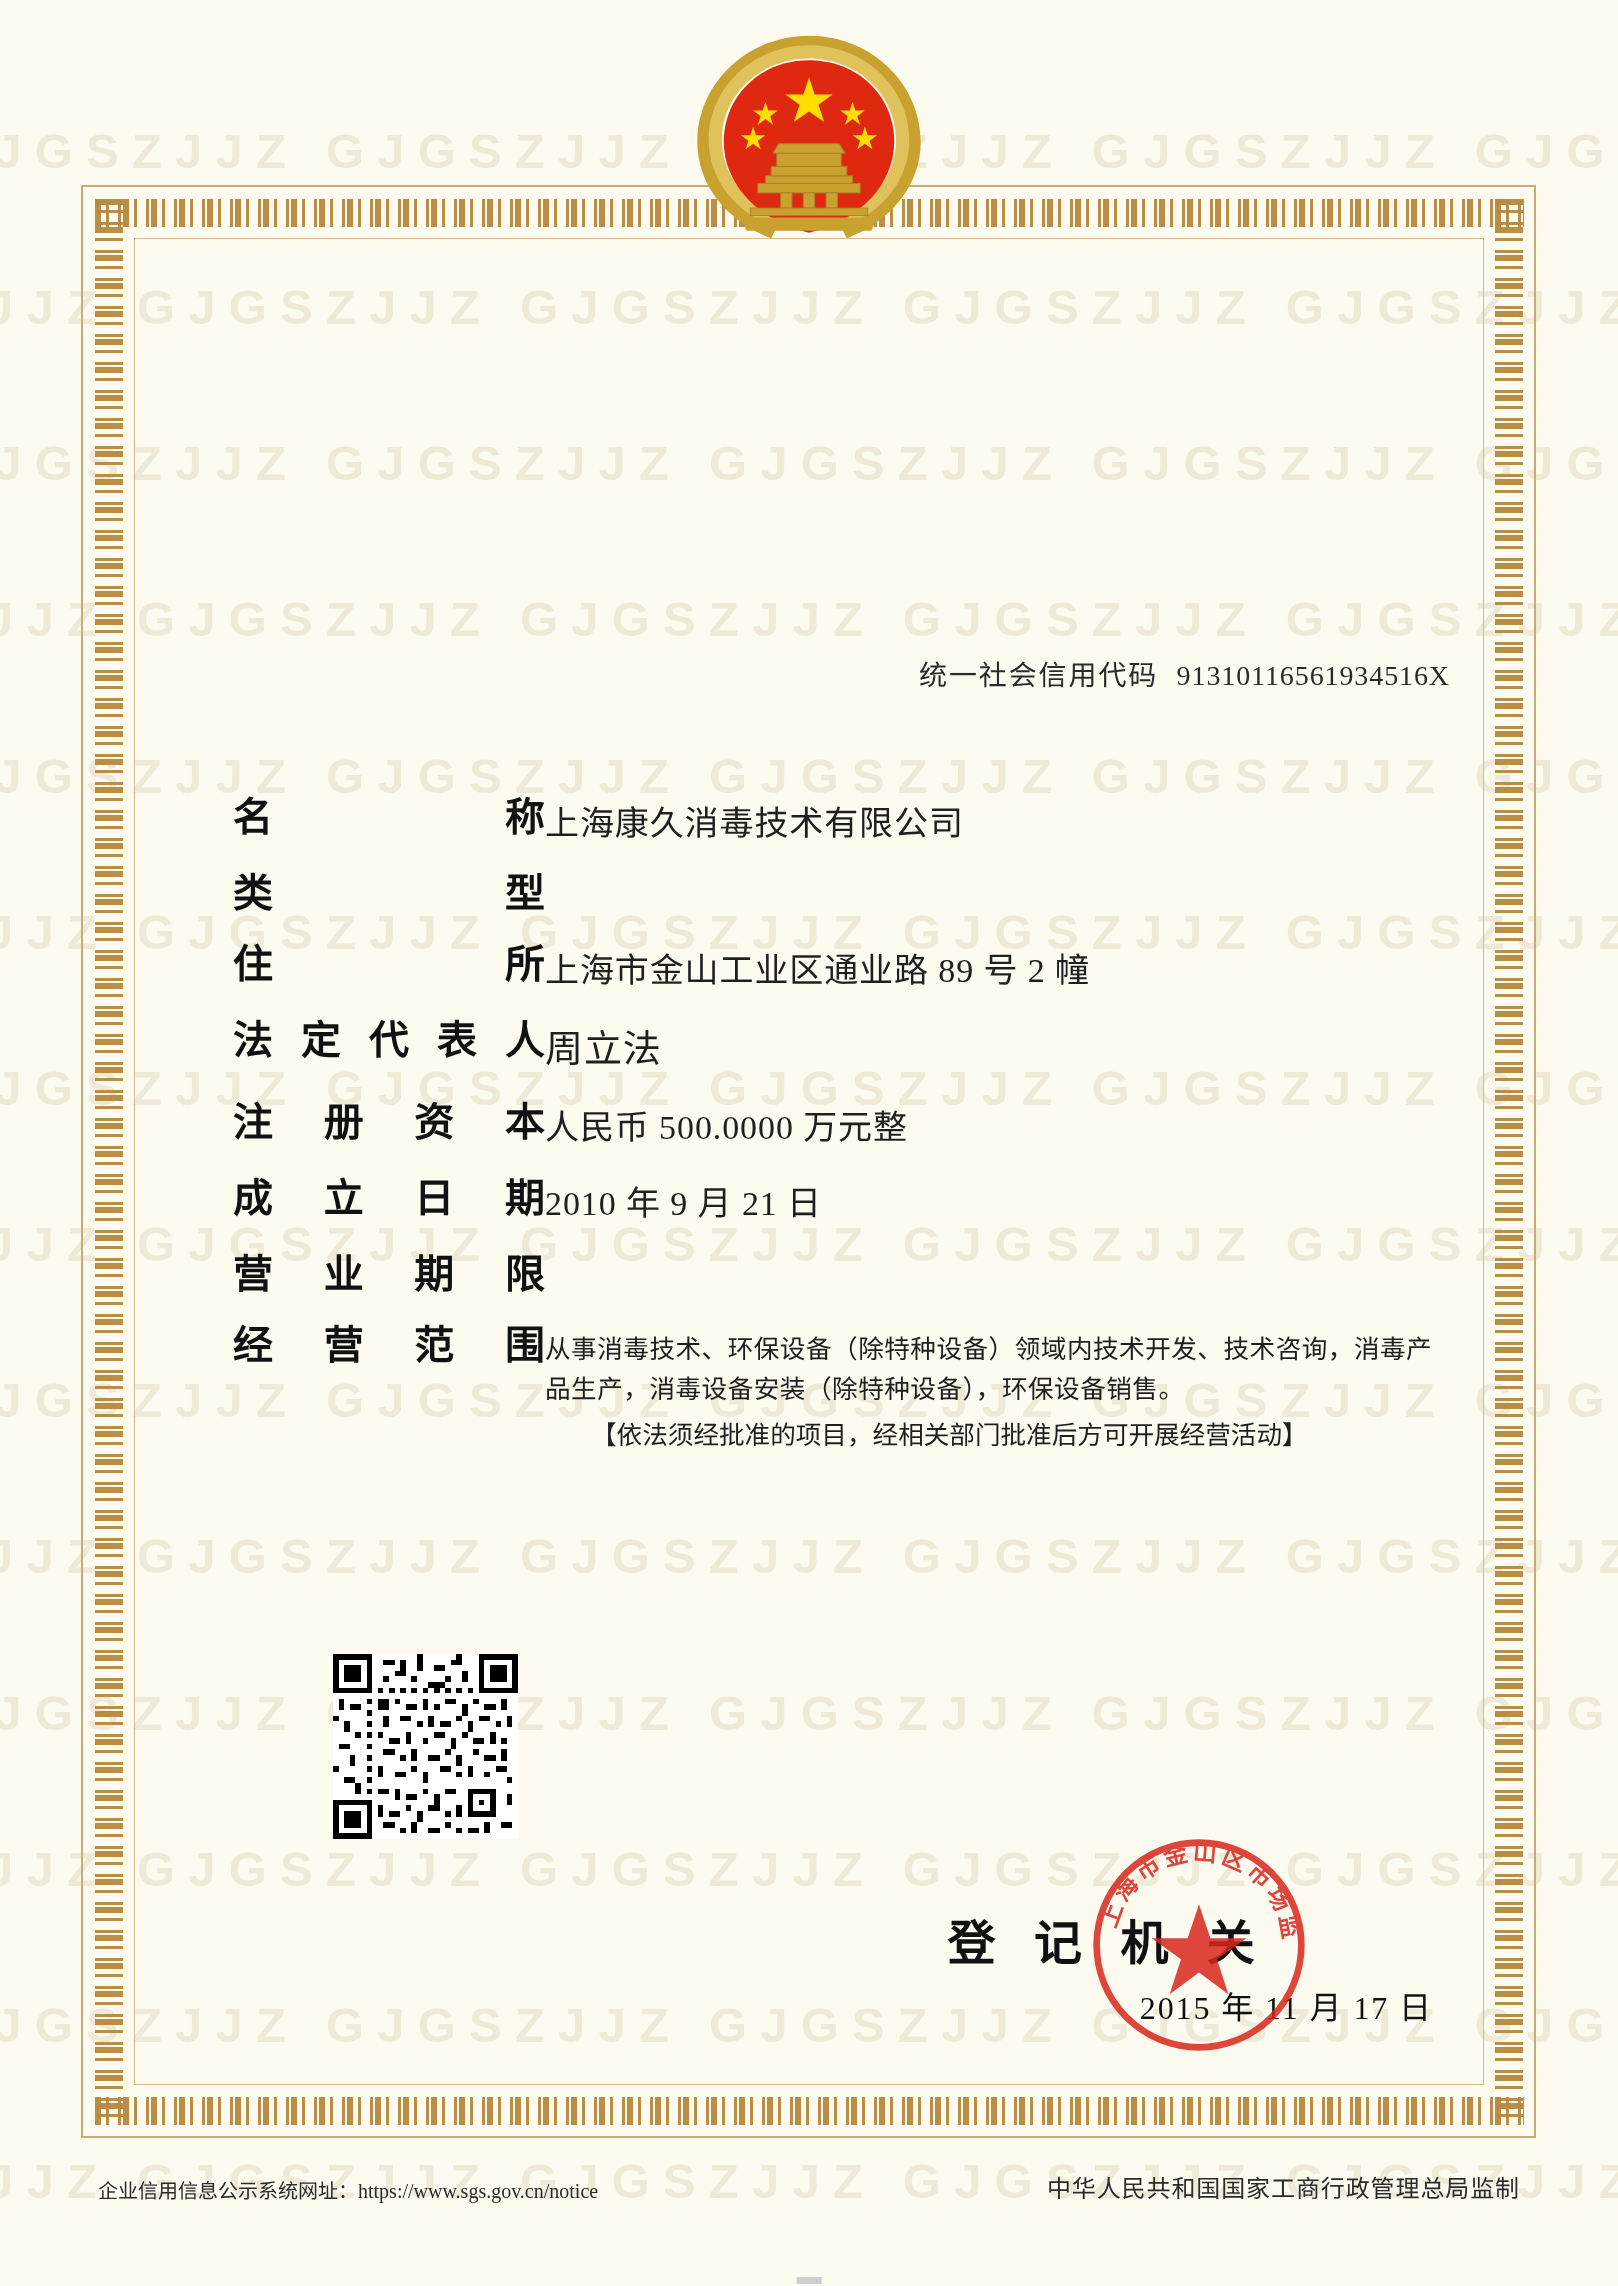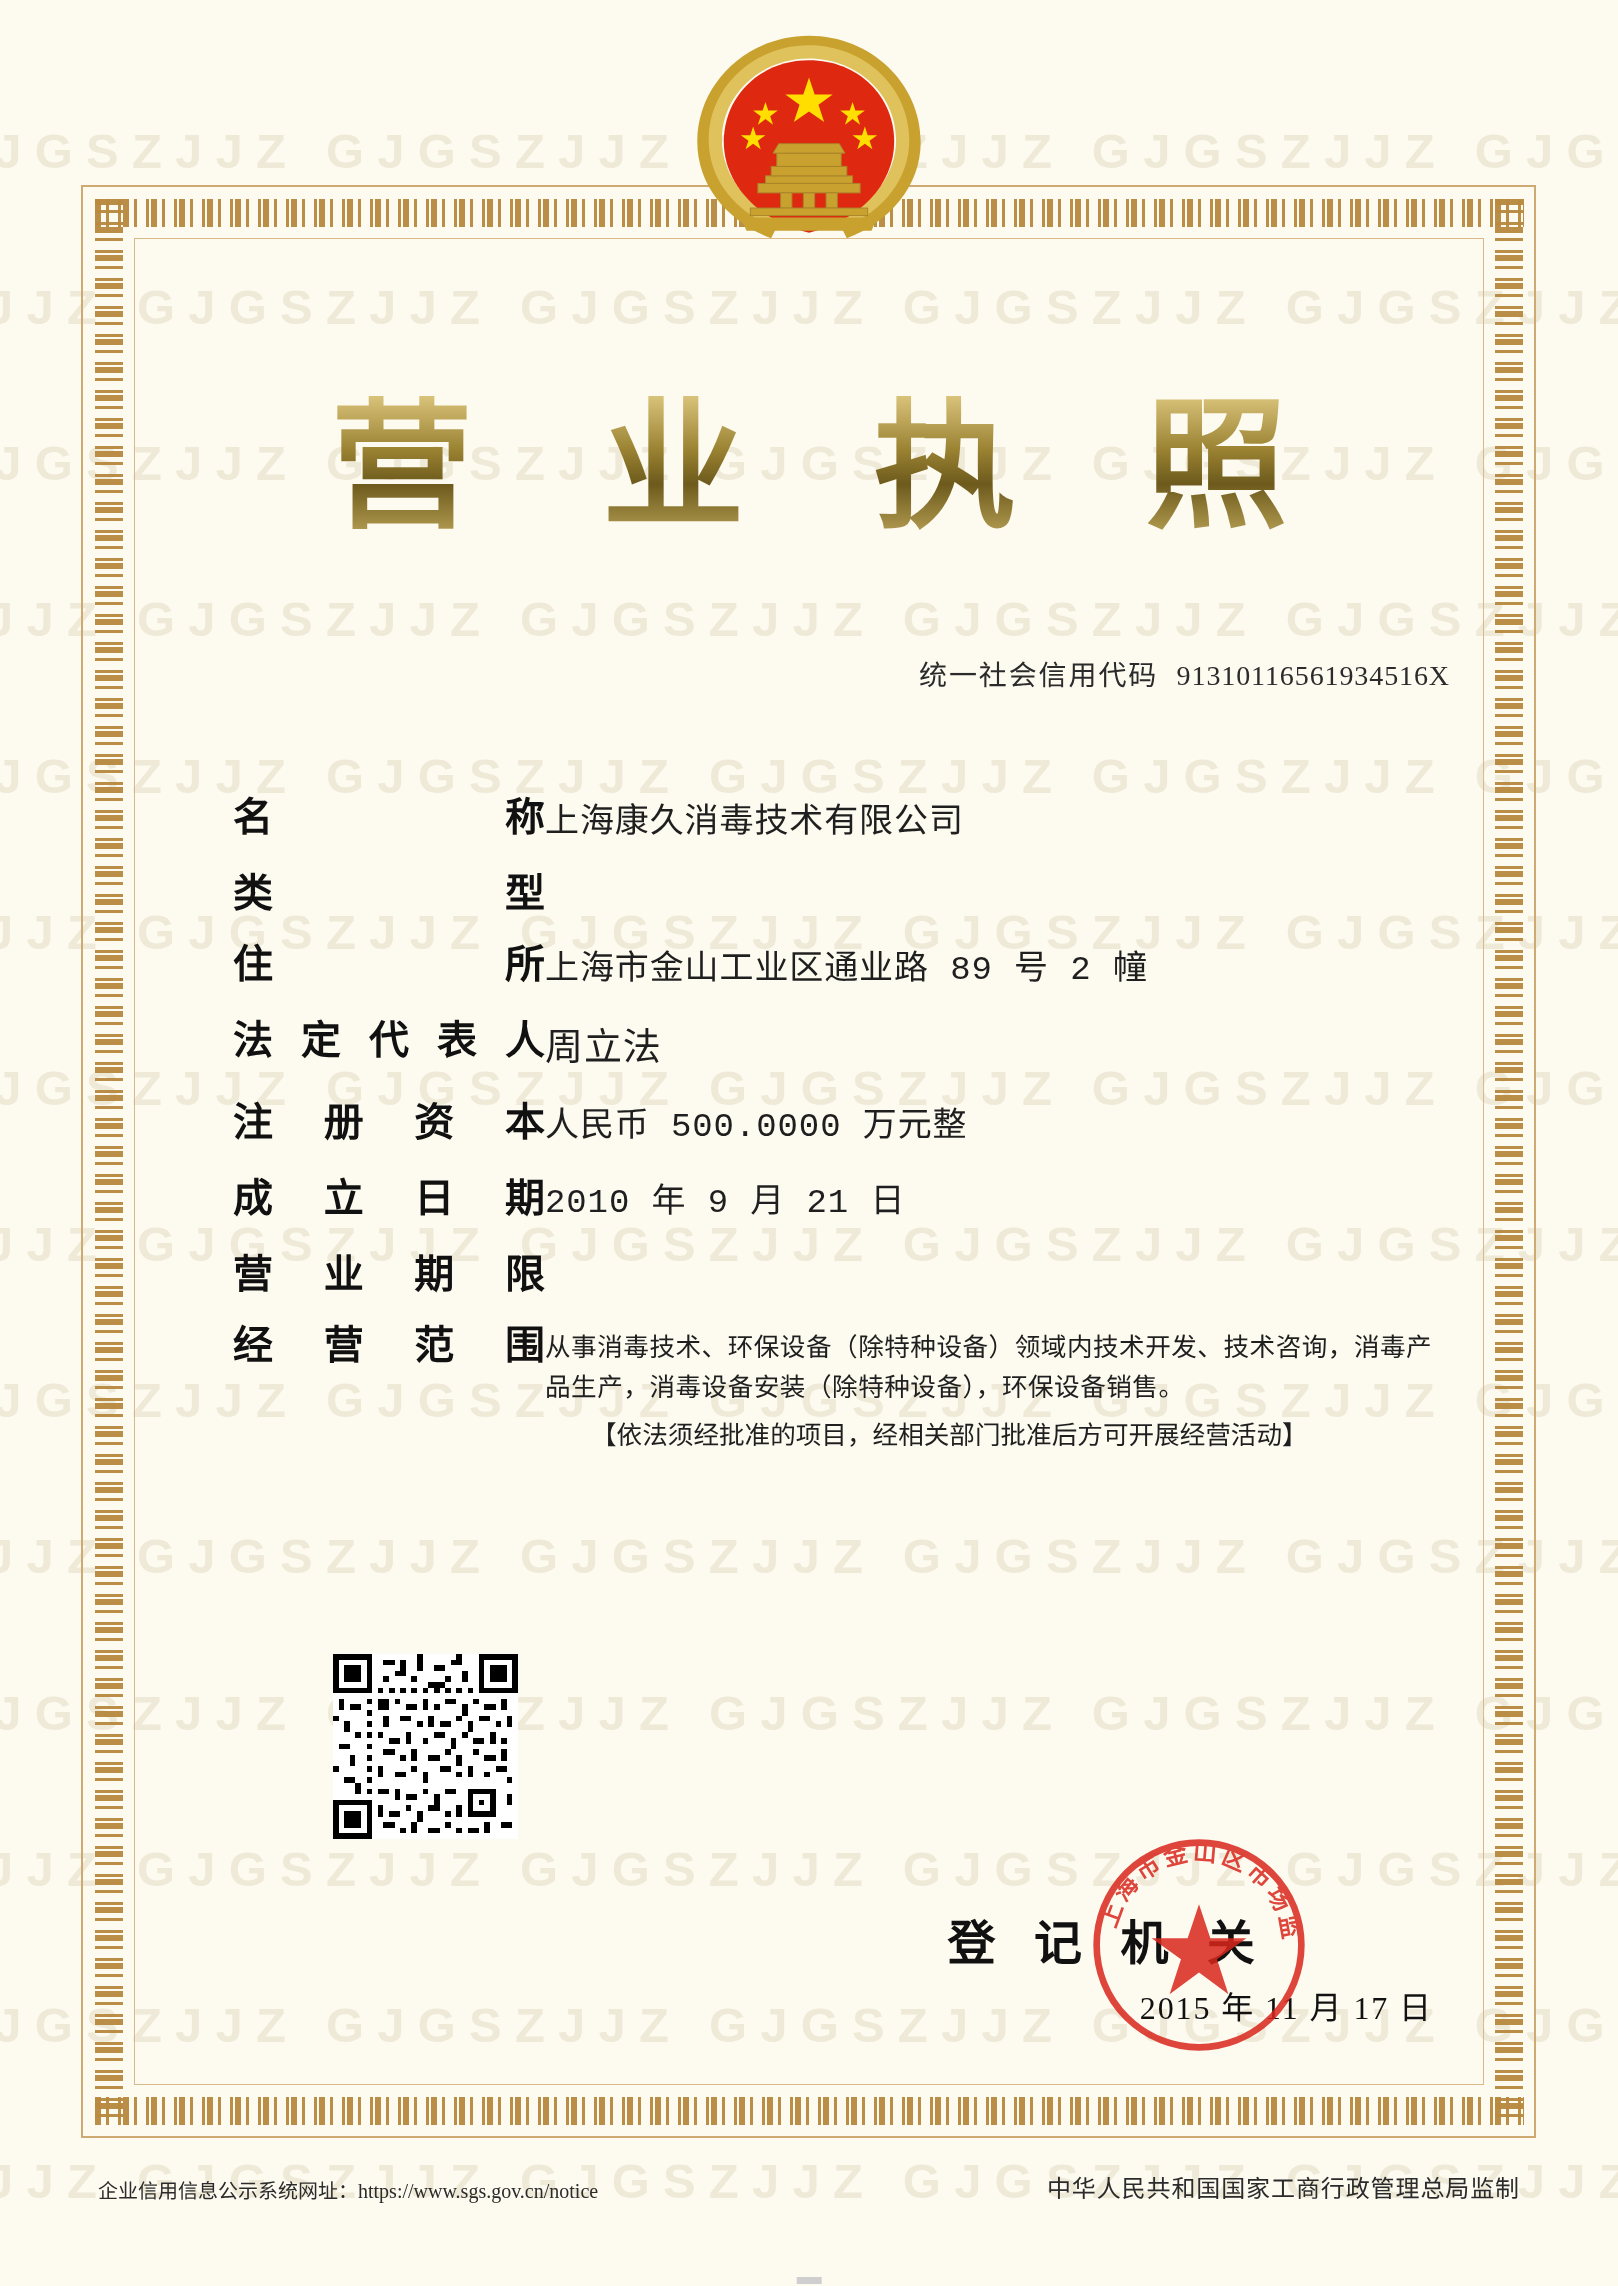--- a/index.html
+++ b/index.html
@@ -171,21 +171,21 @@
     display: flex;
     justify-content: space-between;
     font-family: "Liberation Serif", "DejaVu Serif", serif;
     color: #111;
     line-height: 1.25;
   }
   .field-label span { display: inline-block; }
   .field-value {
     font-size: 34px;
     line-height: 1.45;
-    font-family: Liberation Mono, monospace;
+    font-family: Liberation Serif, serif;
     color: #1f1f1f;
     letter-spacing: 0.9px;
     padding-top: 5.7px;
   }
   .field-value.small {
     font-size: 25.6px;
     line-height: 1.55;
     letter-spacing: 0.5px;
     padding-top: 9.5px;
     max-width: 1050px;
@@ -329,21 +329,20 @@
         <rect x="120" y="174" width="12" height="16"></rect>
         <rect x="144" y="174" width="12" height="16"></rect>
         <rect x="168" y="174" width="12" height="16"></rect>
         <rect x="88" y="190" width="124" height="8"></rect>
       </g>
 
       <path d="M78 200 L222 200 L216 214 L84 214 Z" fill="#c8a12f"></path>
     </svg>
   </div>
 
-  <div class="title">营 业 执 照</div>
 
   <div class="codes">
     <div class="code-line">
       <span class="code-label">统一社会信用代码</span>
       <span class="code-value">91310116561934516X</span>
     </div>
   </div>
 
   <div class="fields">
 

